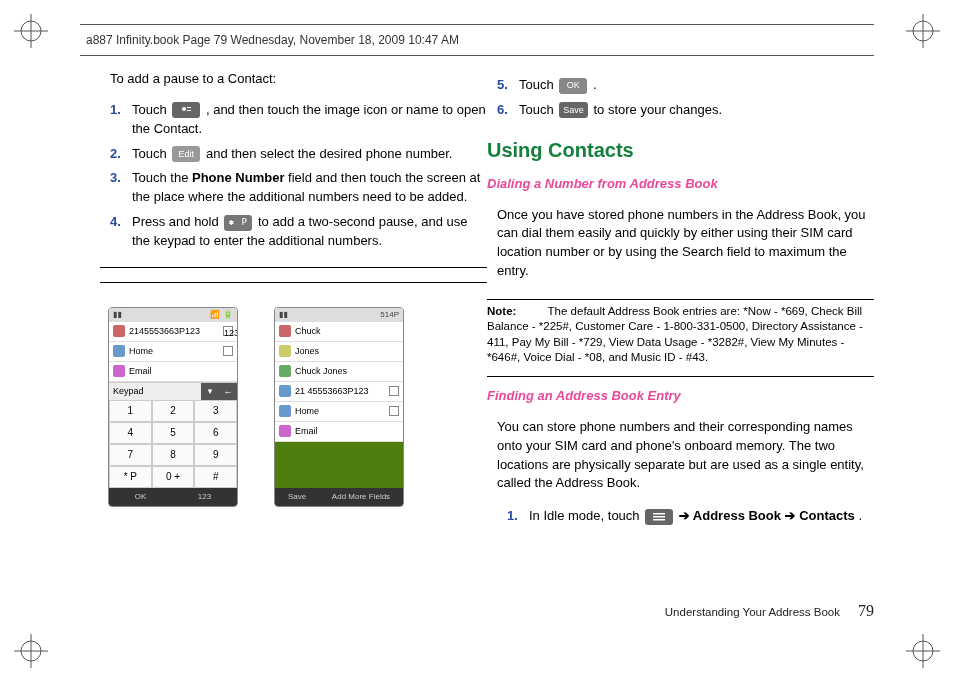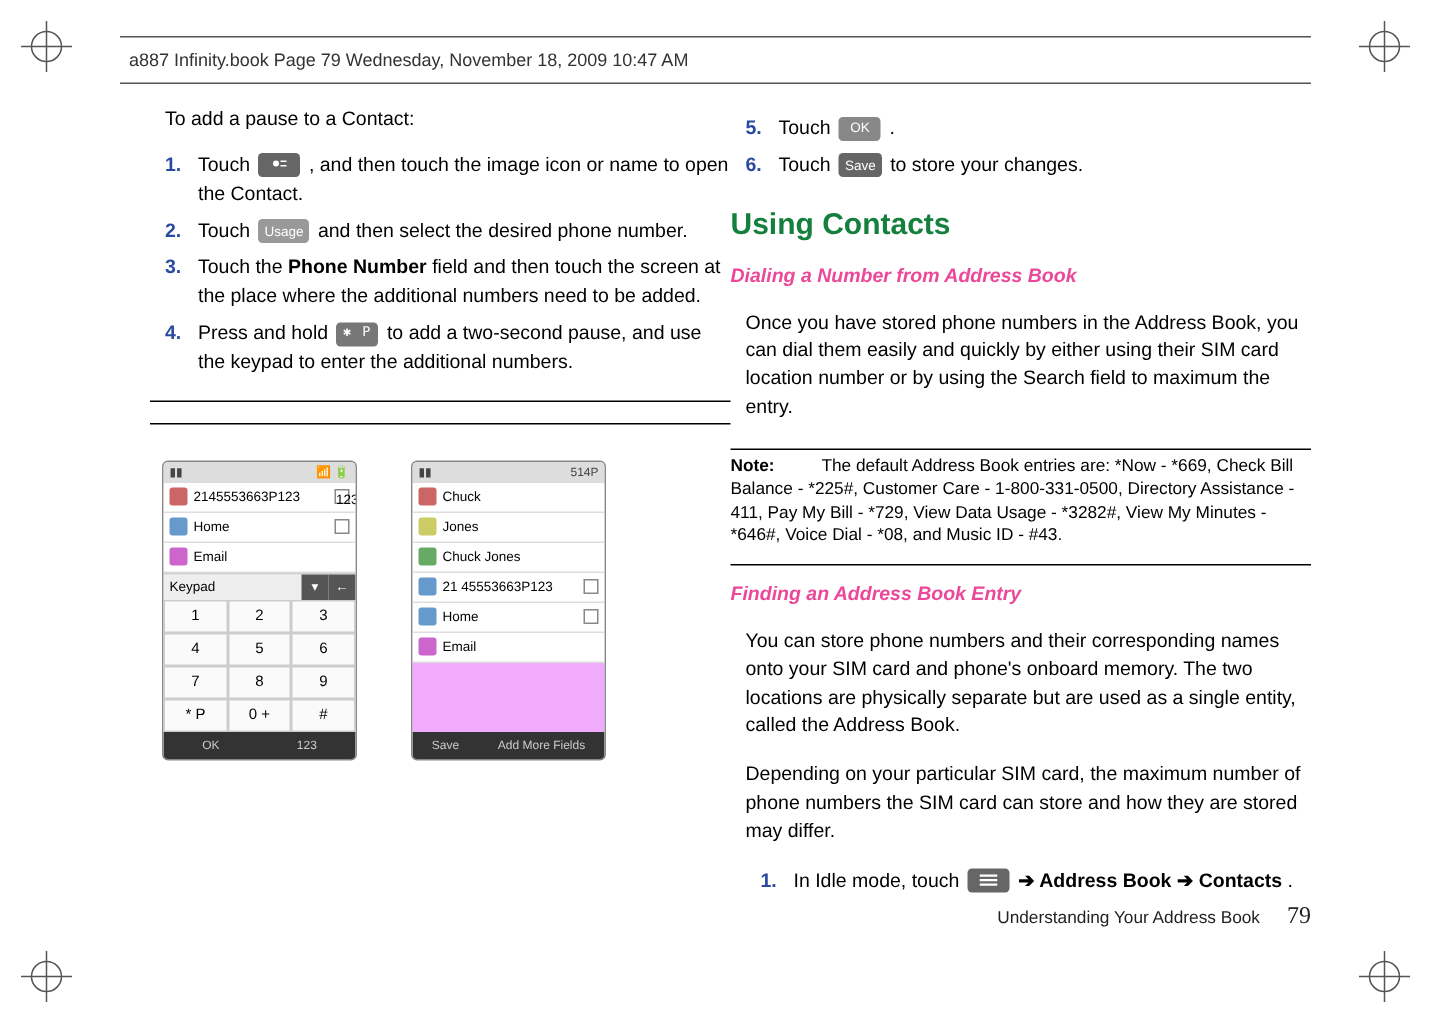--- a/index.html
+++ b/index.html
@@ -85,21 +85,21 @@
   .shot .row { display:flex; align-items:center; height:20px; border-bottom:1px solid #ddd; padding:0 4px; gap:4px; background:#fff;}
   .shot .row .ic { width:12px; height:12px; background:#c66; border-radius:2px; flex:none;}
   .shot .row .ic.b { background:#69c; }
   .shot .row .ic.g { background:#c6c; }
   .shot .row .ic.k { background:#6a6; }
   .shot .row .ic.y { background:#cc6; }
   .shot .row .mn { width:10px;height:10px;border:1px solid #888; margin-left:auto;}
   .shot .keypad { flex:1; display:grid; grid-template-columns:repeat(3,1fr); }
   .shot .keypad div { border:1px solid #ccc; display:flex;align-items:center;justify-content:center; background:#fafafa; font-size:10px;}
   .shot .foot { height:18px; background:#333; color:#ccc; display:flex; justify-content:space-around; align-items:center; font-size:8px;}
-  .shot .body { flex:1; background:#f0abfc; }
+  .shot .body { flex:1; background:#4d7c0f; }
   .shot .kprow { height:18px; display:flex; border-top:1px solid #ccc;}
   .shot .kprow .sel { flex:1; background:#eee; display:flex;align-items:center;padding:0 4px; font-size:9px;}
   .shot .kprow .ar { width:18px; background:#555; color:#fff; display:flex;align-items:center;justify-content:center;}
 
   h2.sec { color: #15803d; font-weight: bold; font-size: 20px; margin: 10px 0 4px; }
   h3.sub { color: #ec4899; font-weight: bold; font-style: italic; font-size: 13px; margin: 6px 0 6px; }
   .para { margin: 6px 0 8px 10px; }
 
   .footer {
     position: absolute;
@@ -155,21 +155,21 @@
                 <rect x="8" y="5" width="4" height="1" fill="#fff"></rect>
               </svg>
             </span>
           <span>, and then touch the image icon or name to open the Contact.</span>
         </span>
       </li>
       <li>
         <span class="n">2.</span>
         <span class="t">
           <span>Touch </span>
-          <span class="iconbtn light">Usage</span>
+          <span class="iconbtn light">Edit</span>
           <span> and then select the desired phone number.</span>
         </span>
       </li>
       <li>
         <span class="n">3.</span>
         <span class="t">
           <span>Touch the </span>
           <b>Phone Number</b>
           <span> field and then touch the screen at the place where the additional numbers need to be added.</span>
         </span>
@@ -300,21 +300,20 @@
 
     <hr class="note-sep">
     <p class="note">
       <b>Note:</b>
       <span class="note-indent" style="display:inline">The default Address Book entries are: *Now - *669, Check Bill Balance - *225#, Customer Care - 1-800-331-0500, Directory Assistance - 411, Pay My Bill - *729, View Data Usage - *3282#, View My Minutes - *646#, Voice Dial - *08, and Music ID - #43.</span>
     </p>
     <hr class="note-sep">
 
     <h3 class="sub">Finding an Address Book Entry</h3>
     <p class="para">You can store phone numbers and their corresponding names onto your SIM card and phone's onboard memory. The two locations are physically separate but are used as a single entity, called the Address Book.</p>
-    <p class="para">Depending on your particular SIM card, the maximum number of phone numbers the SIM card can store and how they are stored may differ.</p>
 
     <ol class="steps sub">
       <li>
         <span class="n">1.</span>
         <span class="t">
           <span>In Idle mode, touch </span>
           <span class="iconbtn">
               <svg width="12" height="10" viewBox="0 0 12 10">
                 <rect y="1" width="12" height="1.5" fill="#fff"></rect>
                 <rect y="4" width="12" height="1.5" fill="#fff"></rect>

